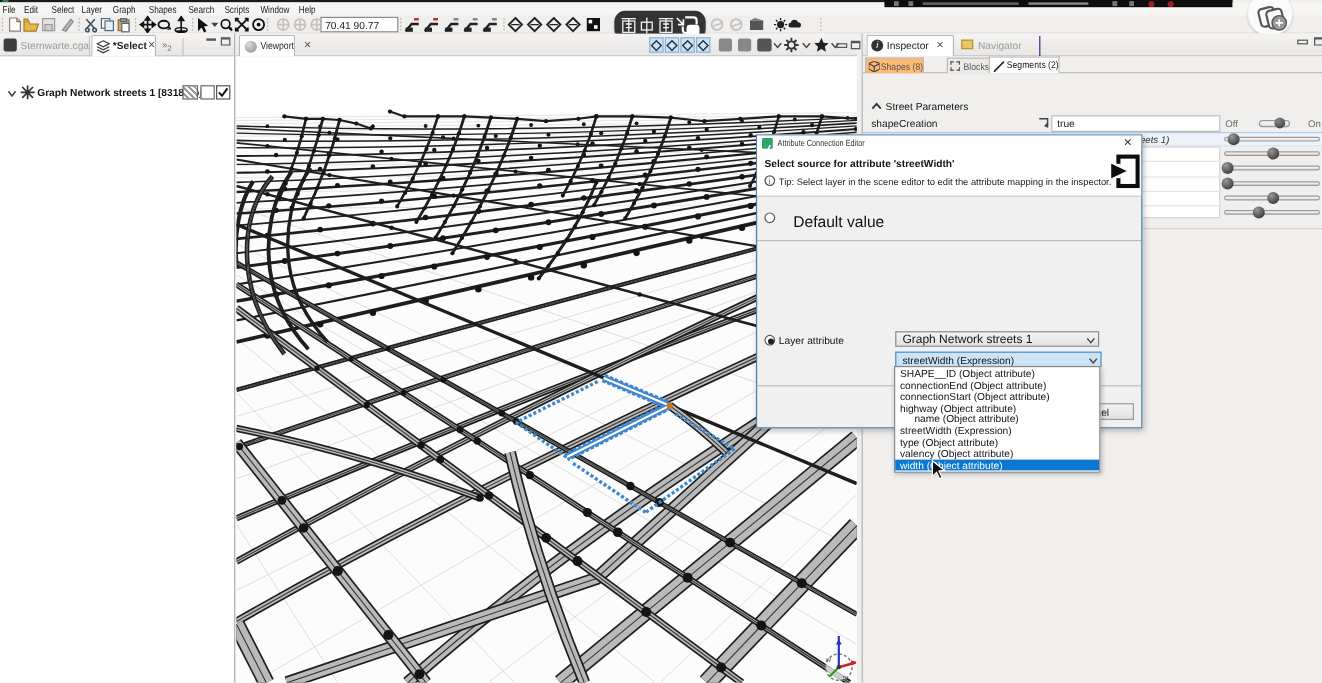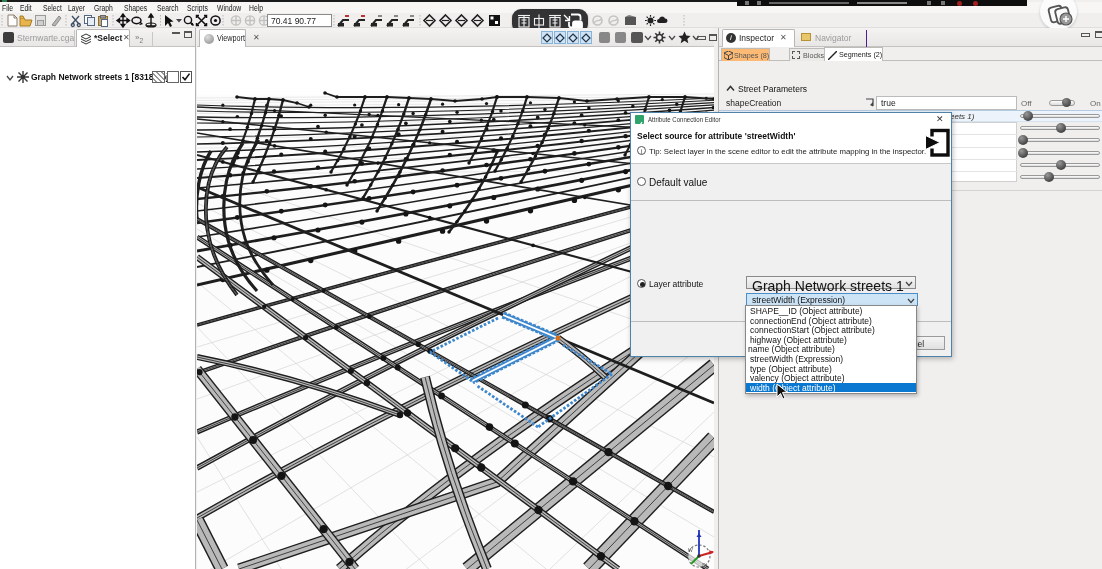--- a/index.html
+++ b/index.html
@@ -864,33 +864,33 @@
 
     <svg width="28" height="30" style="position:absolute;left:294px;top:1px;">
       <rect x="7" y="2.5" width="16" height="24.5" fill="none" stroke="#0d0d0d" stroke-width="3.4"></rect>
       <rect x="4" y="8.5" width="5" height="12" fill="#fff"></rect>
       <polygon points="0.5,7.5 0.5,21.5 15,14.5" fill="#0d0d0d" stroke="#fff" stroke-width="1"></polygon>
     </svg>
   </div>
 
   <div class="abs" style="left:0;top:51px;width:320px;height:37px;border-bottom:1px solid #bdbdbd;">
     <span class="abs" style="left:6px;top:13px;width:9px;height:9px;border:1px solid #555;border-radius:50%;background:#fff;"></span>
-    <span class="abs" style="left:18px;top:13px;font-size:10px;color:#111;">Default value</span>
+    <span class="abs" style="left:30px;top:13px;font-size:13px;color:#111;">Default value</span>
   </div>
 
 
 
   <div class="abs" style="left:0;top:157px;width:320px;height:51px;">
     <span class="abs" style="left:6px;top:9px;width:9px;height:9px;border:1px solid #555;border-radius:50%;background:#fff;">
       <span style="position:absolute;left:2px;top:2px;width:5px;height:5px;border-radius:50%;background:#222;"></span>
     </span>
     <span class="abs" style="left:18px;top:9px;font-size:8.5px;color:#111;">Layer attribute</span>
 
     <div class="abs" style="left:115px;top:6px;width:170px;height:13px;background:linear-gradient(#f4f4f4,#e2e2e2);border:1px solid #8a8a8a;">
-      <span class="abs" style="left:5px;top:1px;font-size:14px;color:#111;">Graph Network streets 1</span>
+      <span class="abs" style="left:5px;top:1px;font-size:10px;color:#111;">Graph Network streets 1</span>
       <svg width="8" height="6" style="position:absolute;left:158px;top:4px;">
           <path d="M1 1 L4 4.5 7 1" fill="none" stroke="#444" stroke-width="1.2"></path>
         </svg>
     </div>
 
     <div class="abs" style="left:115px;top:23px;width:172px;height:13px;background:#cde4f7;border:1px solid #4a8fc7;">
       <span class="abs" style="left:5px;top:1px;font-size:8.5px;color:#111;">streetWidth (Expression)</span>
       <svg width="8" height="6" style="position:absolute;left:160px;top:4px;">
           <path d="M1 1 L4 4.5 7 1" fill="none" stroke="#444" stroke-width="1.2"></path>
         </svg>
@@ -901,21 +901,21 @@
     <div class="abs" style="left:165px;top:14px;width:68px;height:14px;background:linear-gradient(#f4f4f4,#e0e0e0);border:1px solid #9a9a9a;text-align:center;font-size:8.5px;color:#222;line-height:14px;">OK</div>
     <div class="abs" style="left:246px;top:14px;width:68px;height:14px;background:linear-gradient(#f4f4f4,#e0e0e0);border:1px solid #9a9a9a;text-align:center;font-size:8.5px;color:#222;line-height:14px;">Cancel</div>
   </div>
 </div>
 
 <div class="abs" id="ddlist" style="left:745px;top:305px;width:172px;height:89px;background:#fff;border:1px solid #888;box-shadow:1px 2px 4px rgba(0,0,0,0.25);font-size:8.5px;color:#111;">
   <div style="height:9.6px;padding-left:4px;">SHAPE__ID (Object attribute)</div>
   <div style="height:9.6px;padding-left:4px;">connectionEnd (Object attribute)</div>
   <div style="height:9.6px;padding-left:4px;">connectionStart (Object attribute)</div>
   <div style="height:9.6px;padding-left:4px;">highway (Object attribute)</div>
-  <div style="height:9.6px;padding-left:2px;">name (Object attribute)</div>
+  <div style="height:9.6px;padding-left:16px;">name (Object attribute)</div>
   <div style="height:9.6px;padding-left:4px;">streetWidth (Expression)</div>
   <div style="height:9.6px;padding-left:4px;">type (Object attribute)</div>
   <div style="height:9.6px;padding-left:4px;">valency (Object attribute)</div>
   <div style="height:9.6px;padding-left:4px;background:#0a78d0;color:#fff;">width (Object attribute)</div>
 </div>
 
 <svg class="abs" width="14" height="18" style="left:775px;top:383px;">
   <path d="M2 1 L2 14 L5.5 10.5 L8 16 L10 15 L7.5 9.5 L12 9 Z" fill="#111" stroke="#fff" stroke-width="1"></path>
 </svg>
 

